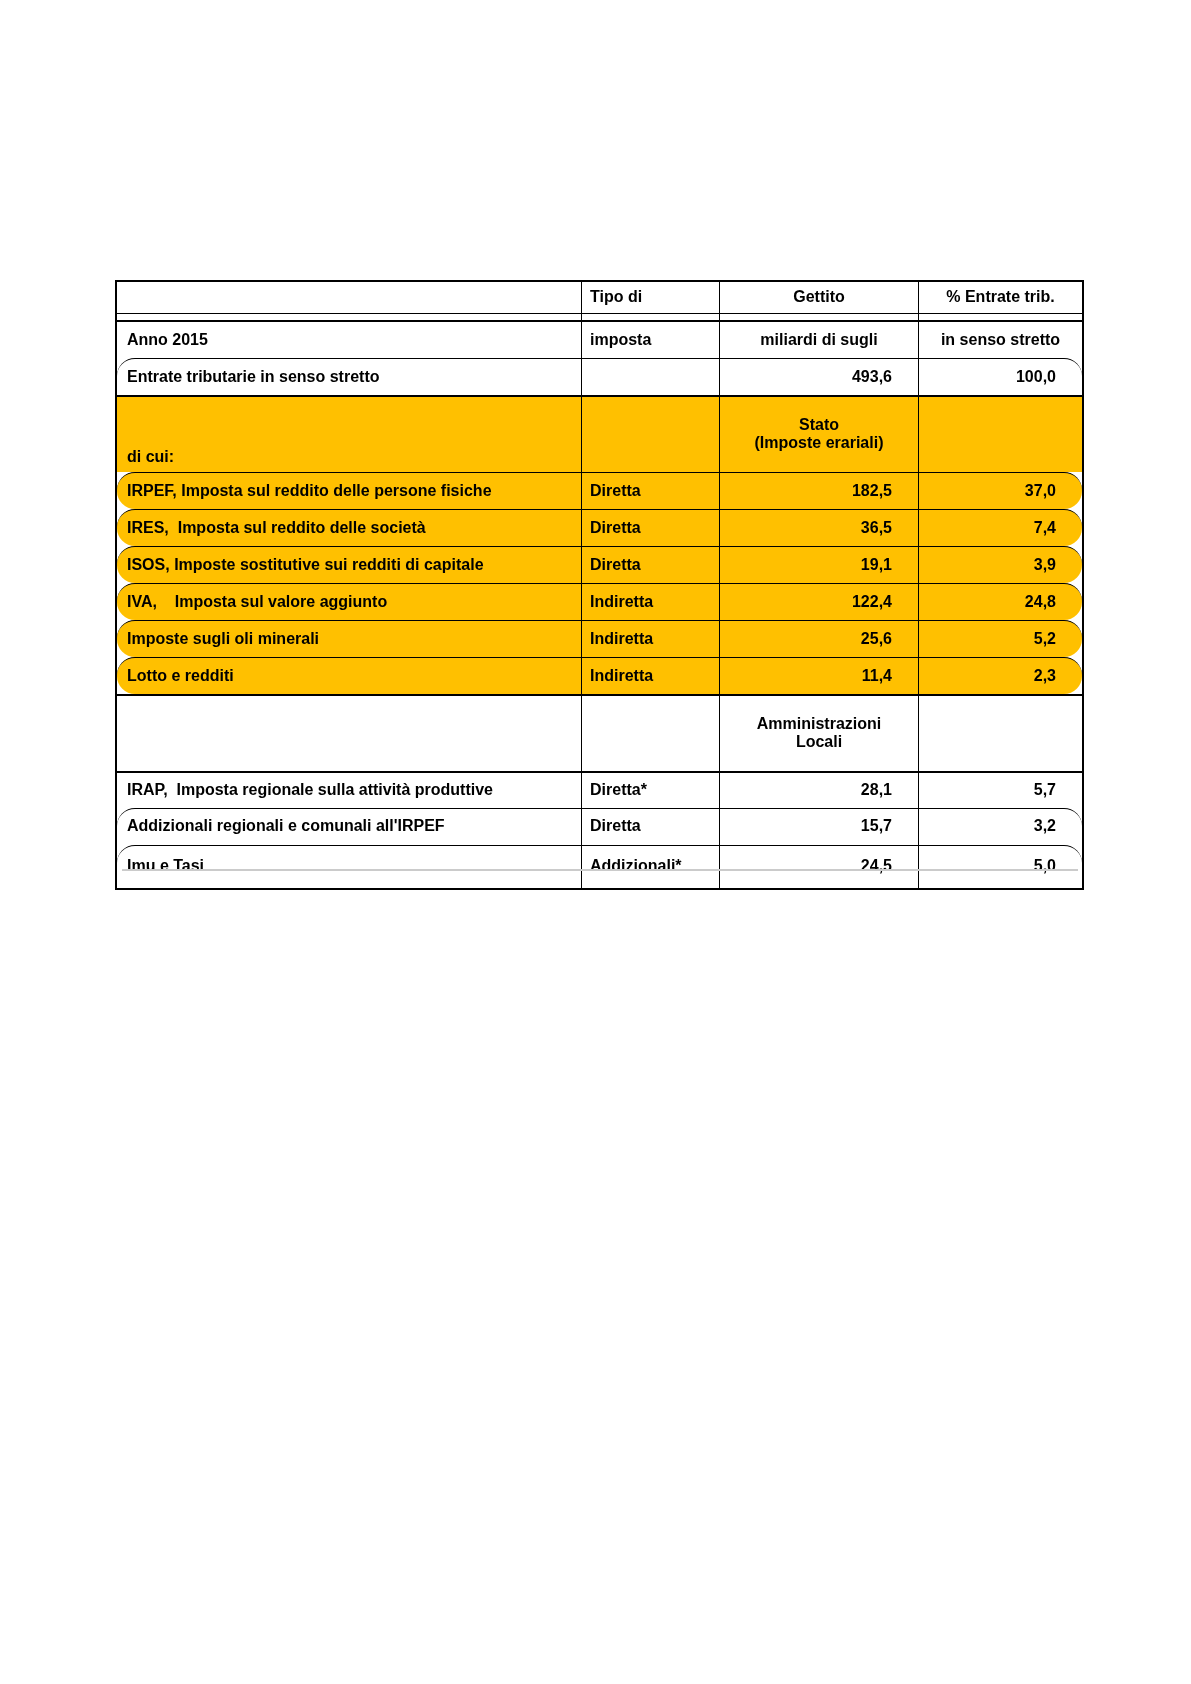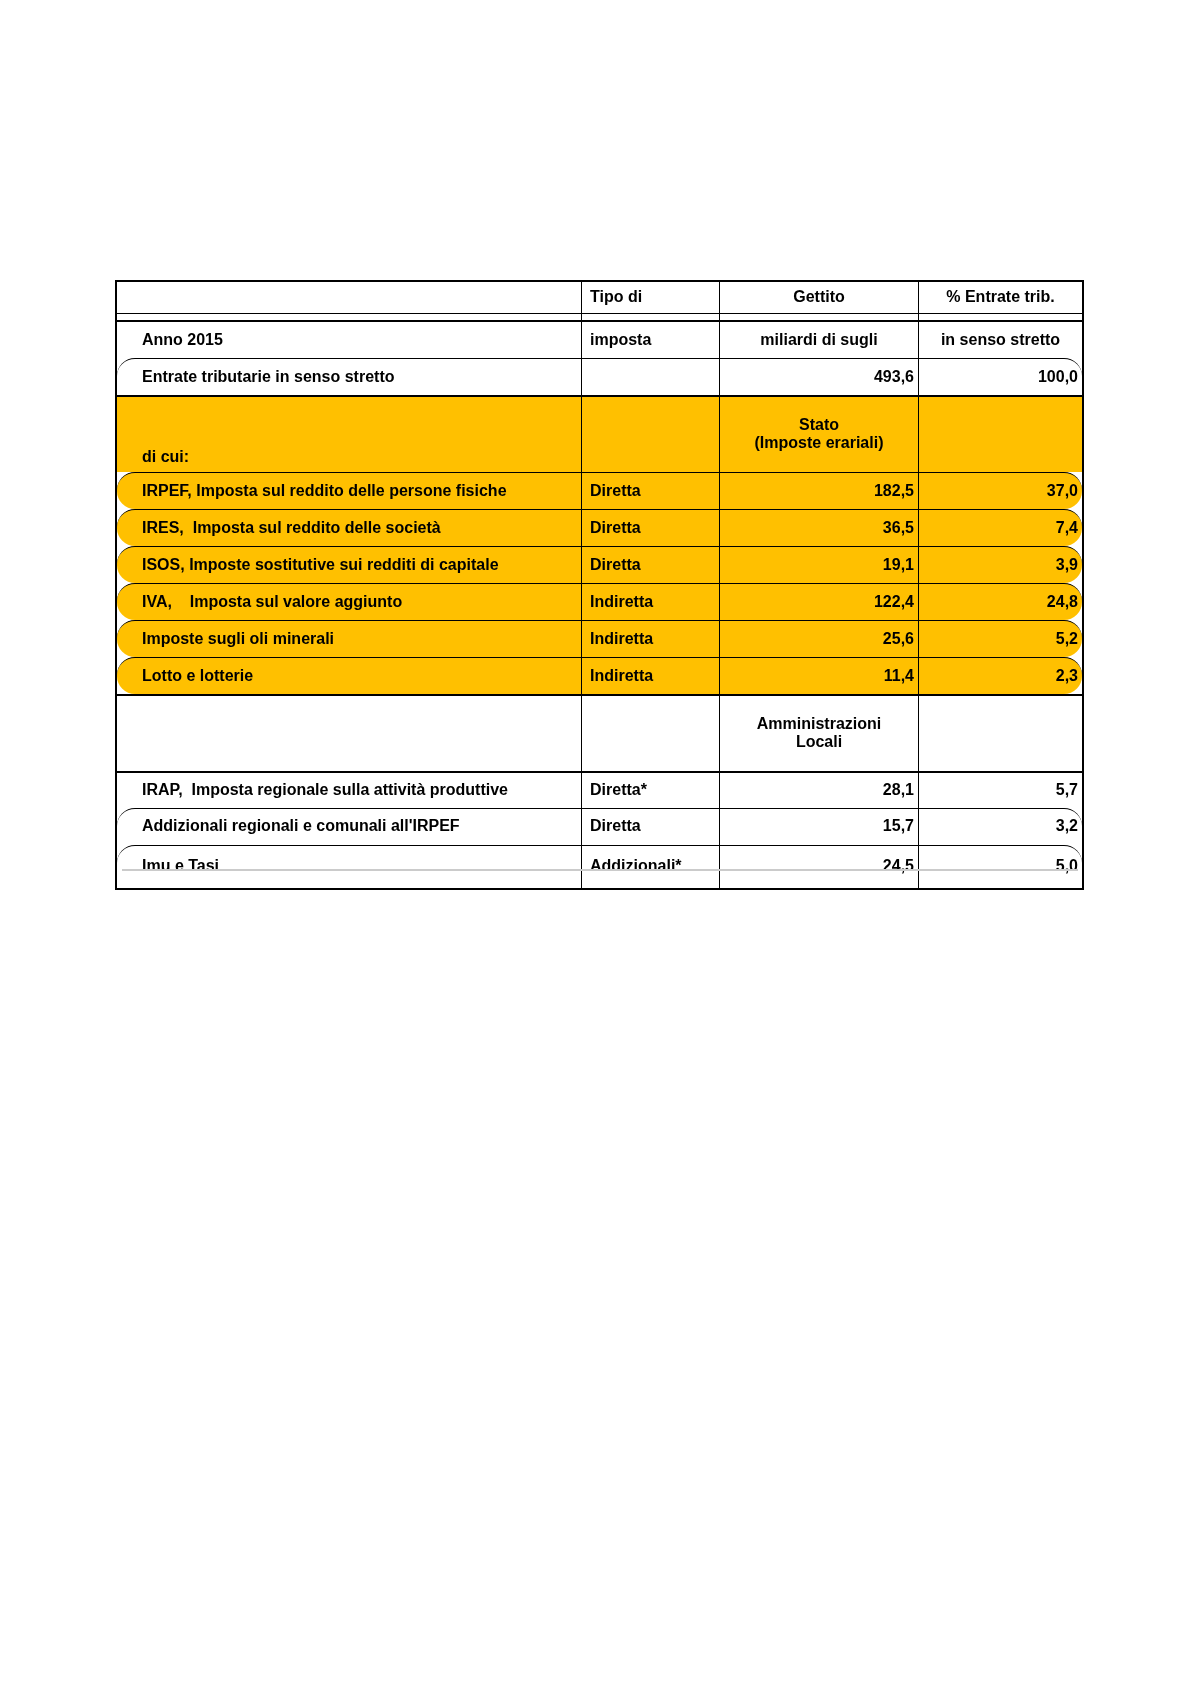--- a/index.html
+++ b/index.html
@@ -32,23 +32,23 @@
     border-right: 1px solid #000;
     display: flex;
     align-items: center;
     font-weight: 700;
     font-size: 16px;
     color: #000;
     line-height: 1.15;
   }
   .cell:last-child { border-right: none; }
 
-  .c1 { padding: 4px 8px 4px 10px; white-space: pre-wrap; margin-left: 15px; }
+  .c1 { padding: 4px 8px 4px 10px; white-space: pre-wrap; }
   .c2 { padding: 4px 6px 4px 8px; }
-  .c3, .c4 { justify-content: flex-end; text-align: left; padding: 4px 4px 4px 6px; }
+  .c3, .c4 { justify-content: flex-end; text-align: left; padding: 4px 26px 4px 6px; }
 
   .row.hdr1 { min-height: 31px; }
   .row.hdr2 { min-height: 36px; }
   .hdr1 .c3, .hdr1 .c4, .hdr2 .c3, .hdr2 .c4 {
     justify-content: center; text-align: left; padding: 4px 6px;
   }
 
   .row.spacer {
     height: 9px;
     border-top: 1px solid #000;
@@ -147,21 +147,21 @@
           <div class="cell c3">122,4</div>
           <div class="cell c4">24,8</div>
         </div>
         <div class="row data top-thin gold">
           <div class="cell c1">Imposte sugli oli minerali</div>
           <div class="cell c2">Indiretta</div>
           <div class="cell c3">25,6</div>
           <div class="cell c4">5,2</div>
         </div>
         <div class="row data top-thin gold">
-          <div class="cell c1">Lotto e lotterie</div>
+          <div class="cell c1">Lotto e redditi</div>
           <div class="cell c2">Indiretta</div>
           <div class="cell c3">11,4</div>
           <div class="cell c4">2,3</div>
         </div>
         <div class="row section top-thick">
           <div class="cell c1"></div>
           <div class="cell c2"></div>
           <div class="cell c3">Amministrazioni
 Locali</div>
           <div class="cell c4"></div>

